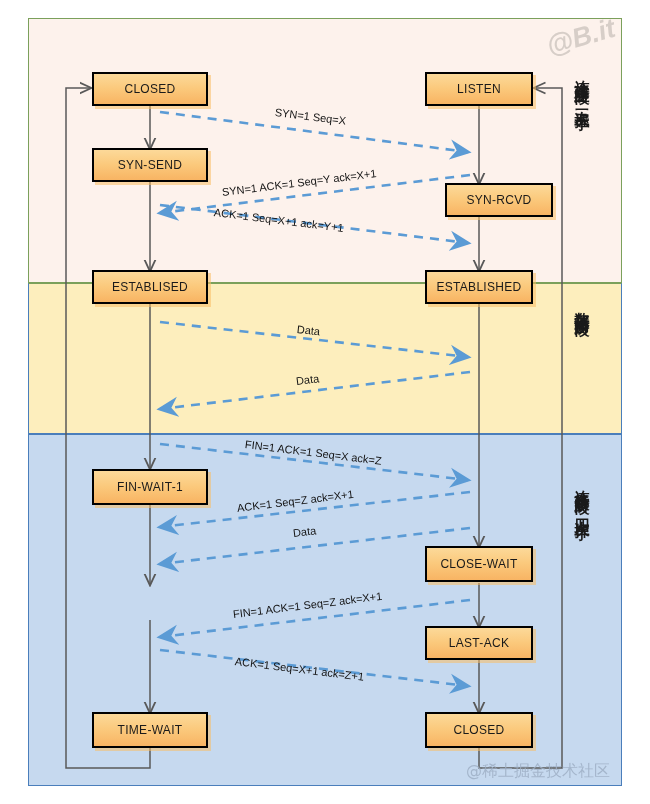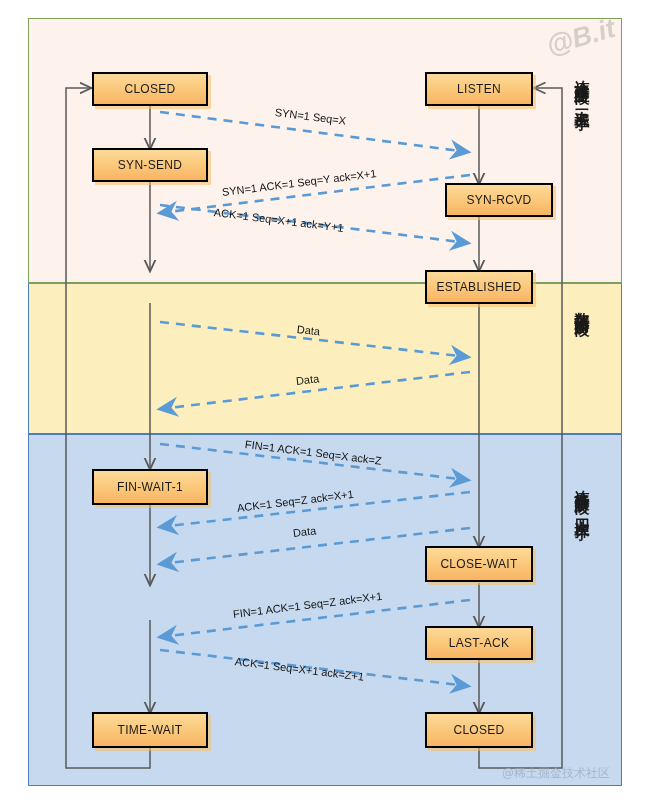--- a/index.html
+++ b/index.html
@@ -30,21 +30,21 @@
     font-family:"DejaVu Sans",sans-serif;}
 
   
   .msg{position:absolute;font-size:11px;color:#141414;white-space:nowrap;
     transform-origin:0 50%;}
 
   
   .wm{position:absolute;color:#b9b2ac;pointer-events:none;}
   .wm-top{right:34px;top:22px;font-size:27px;font-style:italic;font-weight:bold;
     transform:rotate(-16deg);opacity:.55;}
-  .wm-bottom{right:40px;bottom:22px;font-size:12px;color:#9fb0c6;opacity:.85;
+  .wm-bottom{right:40px;bottom:22px;font-size:16px;color:#9fb0c6;opacity:.85;
     font-family:"DejaVu Sans",sans-serif;}
 
   svg.wires{position:absolute;left:0;top:0;width:650px;height:804px;overflow:visible;}
 </style>
 </head>
 <body>
 
 <div id="root">
 
   <div class="band band-handshake"></div>
@@ -93,20 +93,21 @@
       <path d="M160,444 L468,480"></path>
       <path d="M470,492 L160,527"></path>
       <path d="M470,528 L160,564"></path>
       <path d="M470,600 L160,637"></path>
       <path d="M160,650 L468,686"></path>
     </g>
   </svg>
 
   <div class="state" style="left:92px;top:72px;width:116px;height:34px;">CLOSED</div>
   <div class="state" style="left:92px;top:148px;width:116px;height:34px;">SYN-SEND</div>
+  <div class="state" style="left:92px;top:270px;width:116px;height:34px;">ESTABLISED</div>
   <div class="state" style="left:92px;top:469px;width:116px;height:36px;">FIN-WAIT-1</div>
   <div class="state" style="left:92px;top:712px;width:116px;height:36px;">TIME-WAIT</div>
 
   <div class="state" style="left:425px;top:72px;width:108px;height:34px;">LISTEN</div>
   <div class="state" style="left:425px;top:183px;width:108px;height:34px;margin-left:20px;">SYN-RCVD</div>
   <div class="state" style="left:425px;top:270px;width:108px;height:34px;">ESTABLISHED</div>
   <div class="state" style="left:425px;top:546px;width:108px;height:36px;">CLOSE-WAIT</div>
   <div class="state" style="left:425px;top:626px;width:108px;height:34px;">LAST-ACK</div>
   <div class="state" style="left:425px;top:712px;width:108px;height:36px;">CLOSED</div>
 

